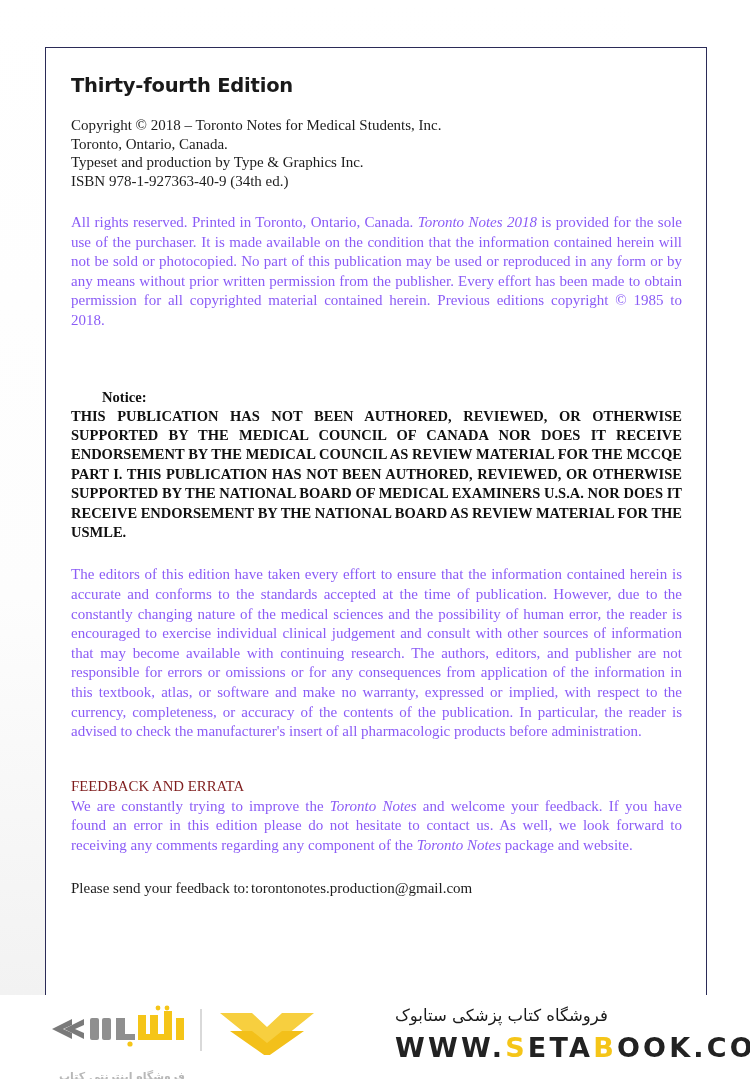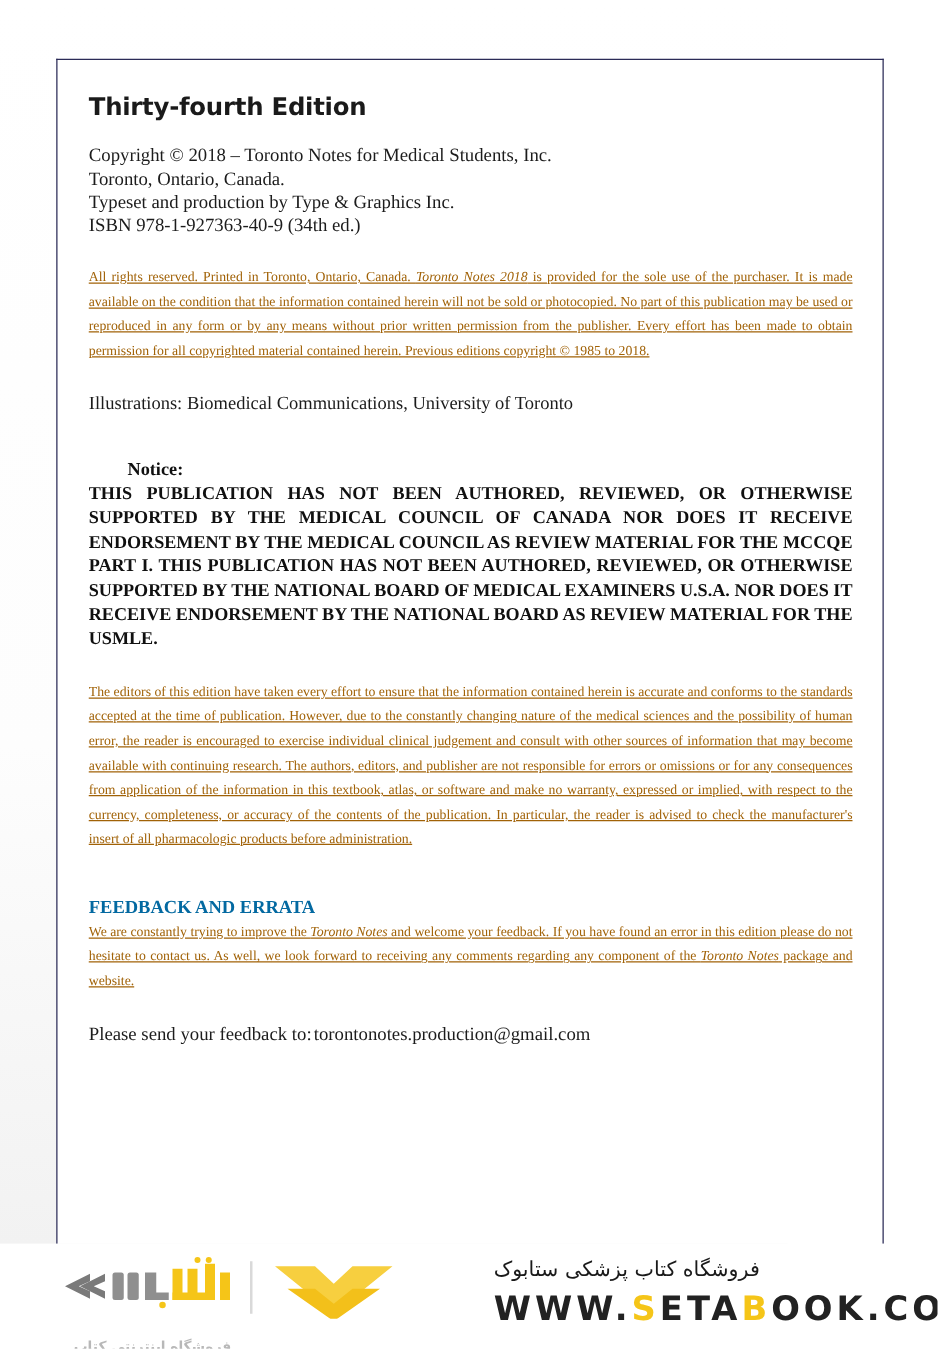--- a/index.html
+++ b/index.html
@@ -53,27 +53,26 @@
     margin: 0 0 19px 0;
   }
 
   .meta-line {
     font-size: 15px;
     line-height: 18.5px;
     color: #1c1c1c;
   }
 
   .para {
-    font-size: 11px;
+    font-size: 15px;
     line-height: 19.6px;
-    color: #a16207;
+    color: #8b5cf6;
     text-align: justify;
     text-justify: inter-word;
     margin: 0;
-    text-decoration: underline;
   }
 
   .gap-lg { height: 23px; }
   .gap-md { height: 17px; }
   .gap-xl { height: 34px; }
 
   .credit-line {
     font-size: 14.8px;
     line-height: 18.5px;
     color: #1c1c1c;
@@ -92,22 +91,22 @@
     font-weight: bold;
     line-height: 19.4px;
     color: #101010;
     text-align: justify;
     text-justify: inter-word;
     margin: 0;
   }
 
   .section-head {
     font-size: 14.8px;
-    font-weight: bold;
-    color: #0369a1;
+    font-weight: normal;
+    color: #7f1d1d;
     line-height: 20px;
     margin: 0 0 1px 0;
   }
 
   
   .addr-block {
     display: flex;
     align-items: flex-start;
   }
   .addr-label {
@@ -216,21 +215,20 @@
         <div class="meta-line">ISBN 978-1-927363-40-9 (34th ed.)</div>
       </div>
 
       <div class="gap-lg"></div>
 
       <p class="para"><span>All rights reserved. Printed in Toronto, Ontario, Canada. </span><i>Toronto Notes 2018</i><span> is provided for the sole use of the purchaser. It is made available on the condition that the information contained herein will not be sold or photocopied. No part of this publication may be used or reproduced in any form or by any means without prior written permission from the publisher. Every effort has been made to obtain permission for all copyrighted material contained herein. Previous editions copyright © 1985 to 2018.</span></p>
 
       <div class="gap-lg"></div>
 
       <div>
-        <div class="credit-line">Illustrations: Biomedical Communications, University of Toronto</div>
       </div>
 
       <div class="gap-xl"></div>
 
       <div class="notice-label">Notice:</div>
       <p class="notice-body">THIS PUBLICATION HAS NOT BEEN AUTHORED, REVIEWED, OR OTHERWISE SUPPORTED BY THE MEDICAL COUNCIL OF CANADA NOR DOES IT RECEIVE ENDORSEMENT BY THE MEDICAL COUNCIL AS REVIEW MATERIAL FOR THE MCCQE PART I. THIS PUBLICATION HAS NOT BEEN AUTHORED, REVIEWED, OR OTHERWISE SUPPORTED BY THE NATIONAL BOARD OF MEDICAL EXAMINERS U.S.A. NOR DOES IT RECEIVE ENDORSEMENT BY THE NATIONAL BOARD AS REVIEW MATERIAL FOR THE USMLE.</p>
 
       <div class="gap-lg"></div>
 
       <p class="para">The editors of this edition have taken every effort to ensure that the information contained herein is accurate and conforms to the standards accepted at the time of publication. However, due to the constantly changing nature of the medical sciences and the possibility of human error, the reader is encouraged to exercise individual clinical judgement and consult with other sources of information that may become available with continuing research. The authors, editors, and publisher are not responsible for errors or omissions or for any consequences from application of the information in this textbook, atlas, or software and make no warranty, expressed or implied, with respect to the currency, completeness, or accuracy of the contents of the publication. In particular, the reader is advised to check the manufacturer's insert of all pharmacologic products before administration.</p>

